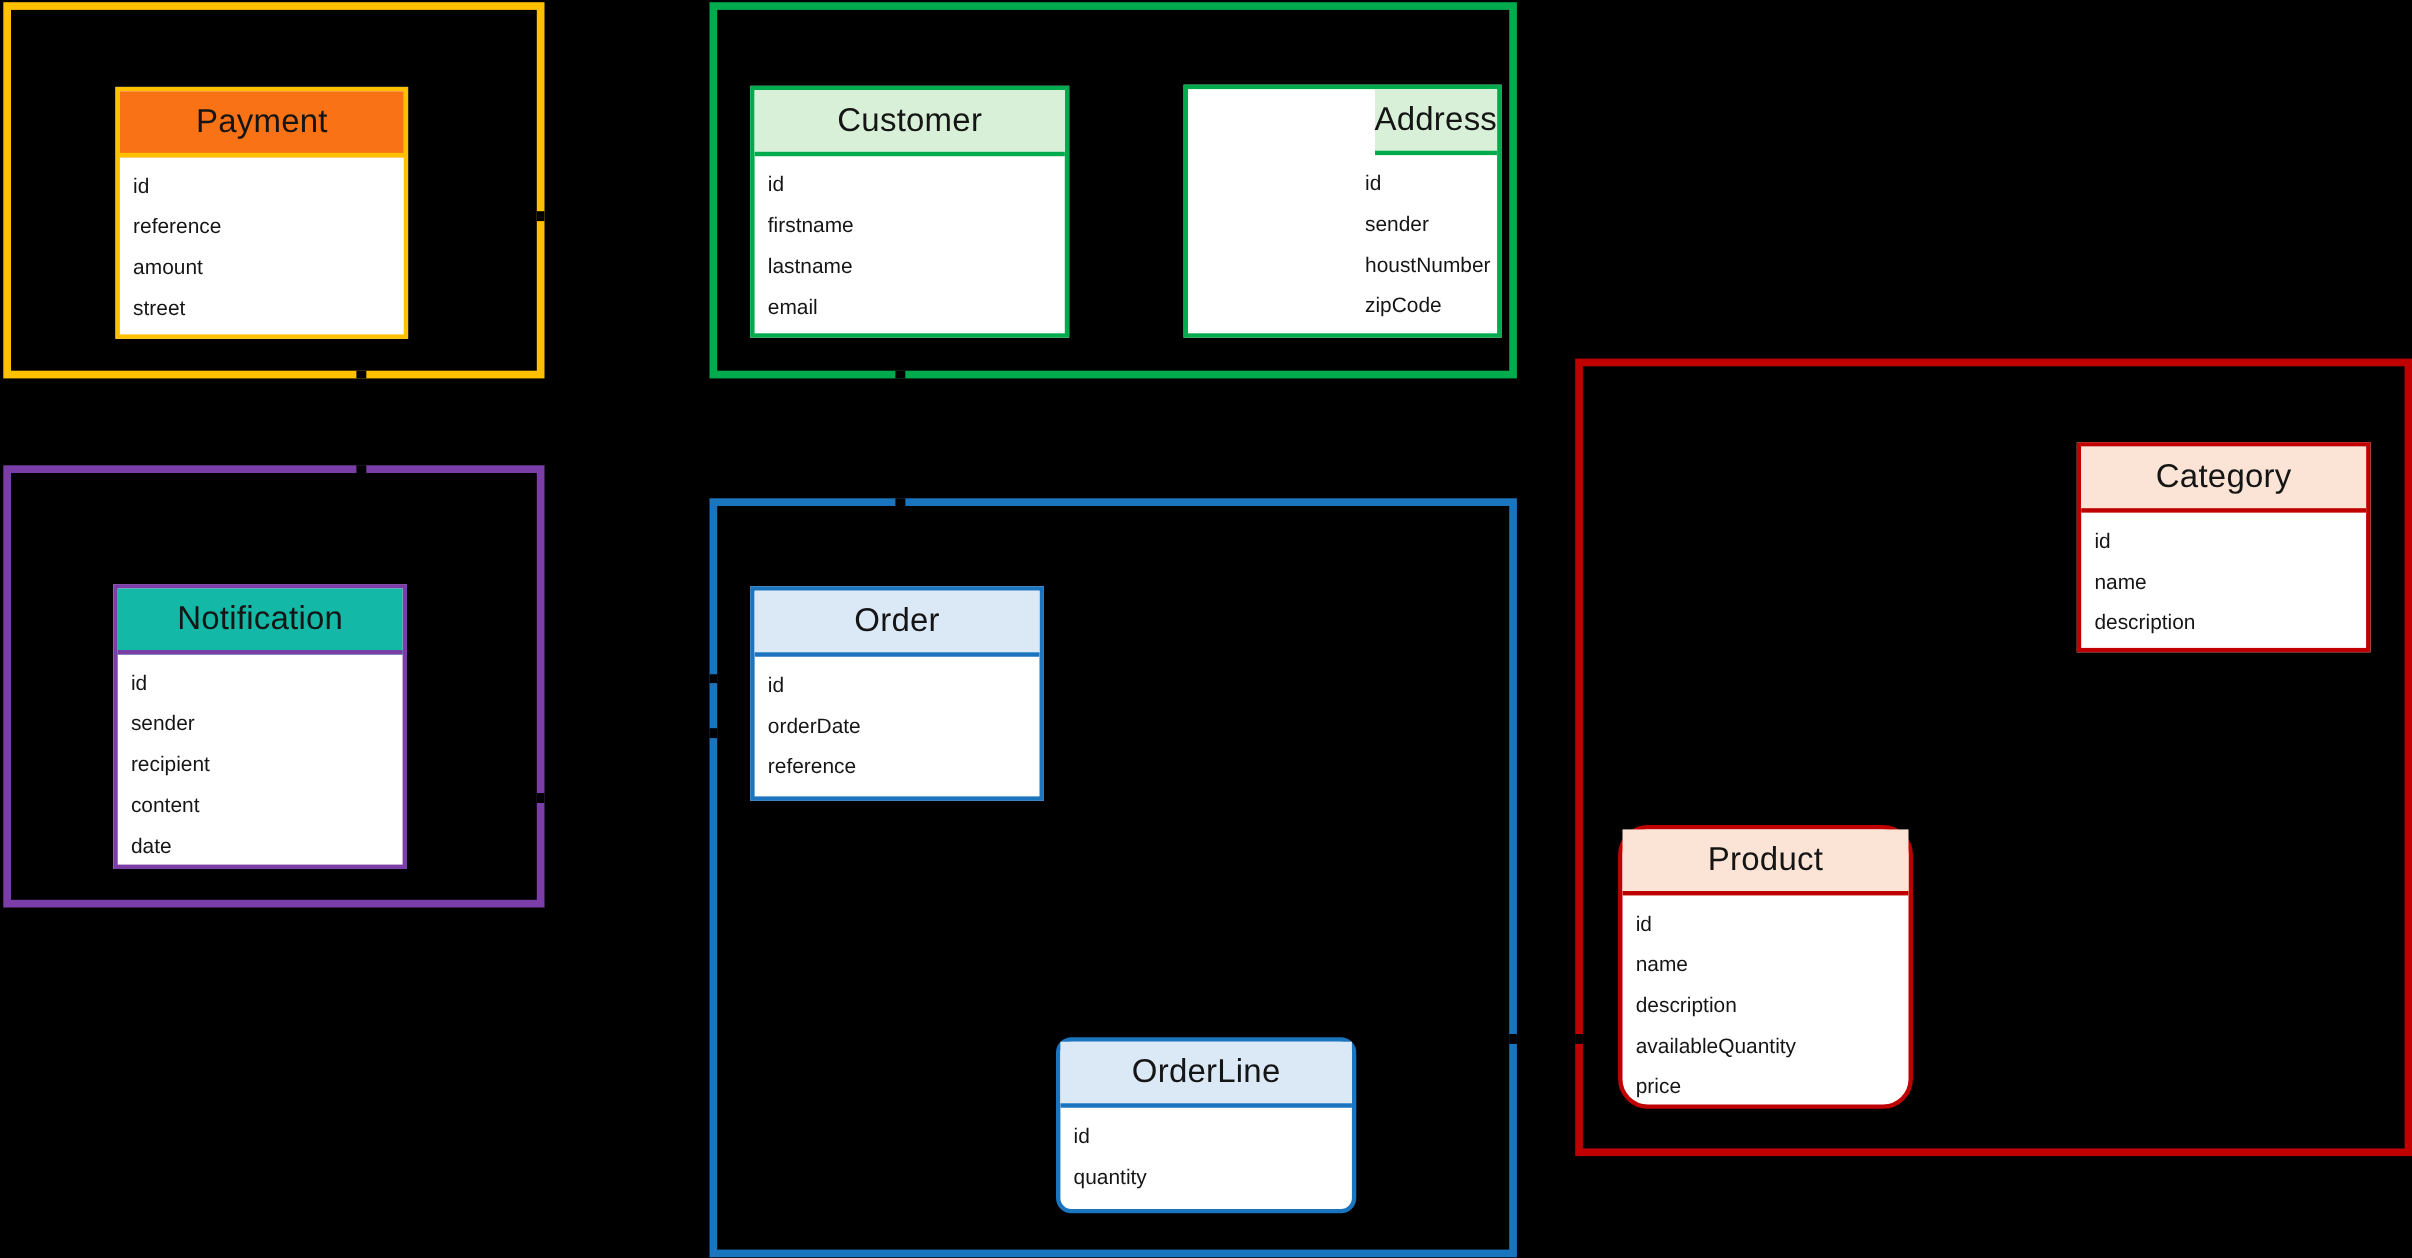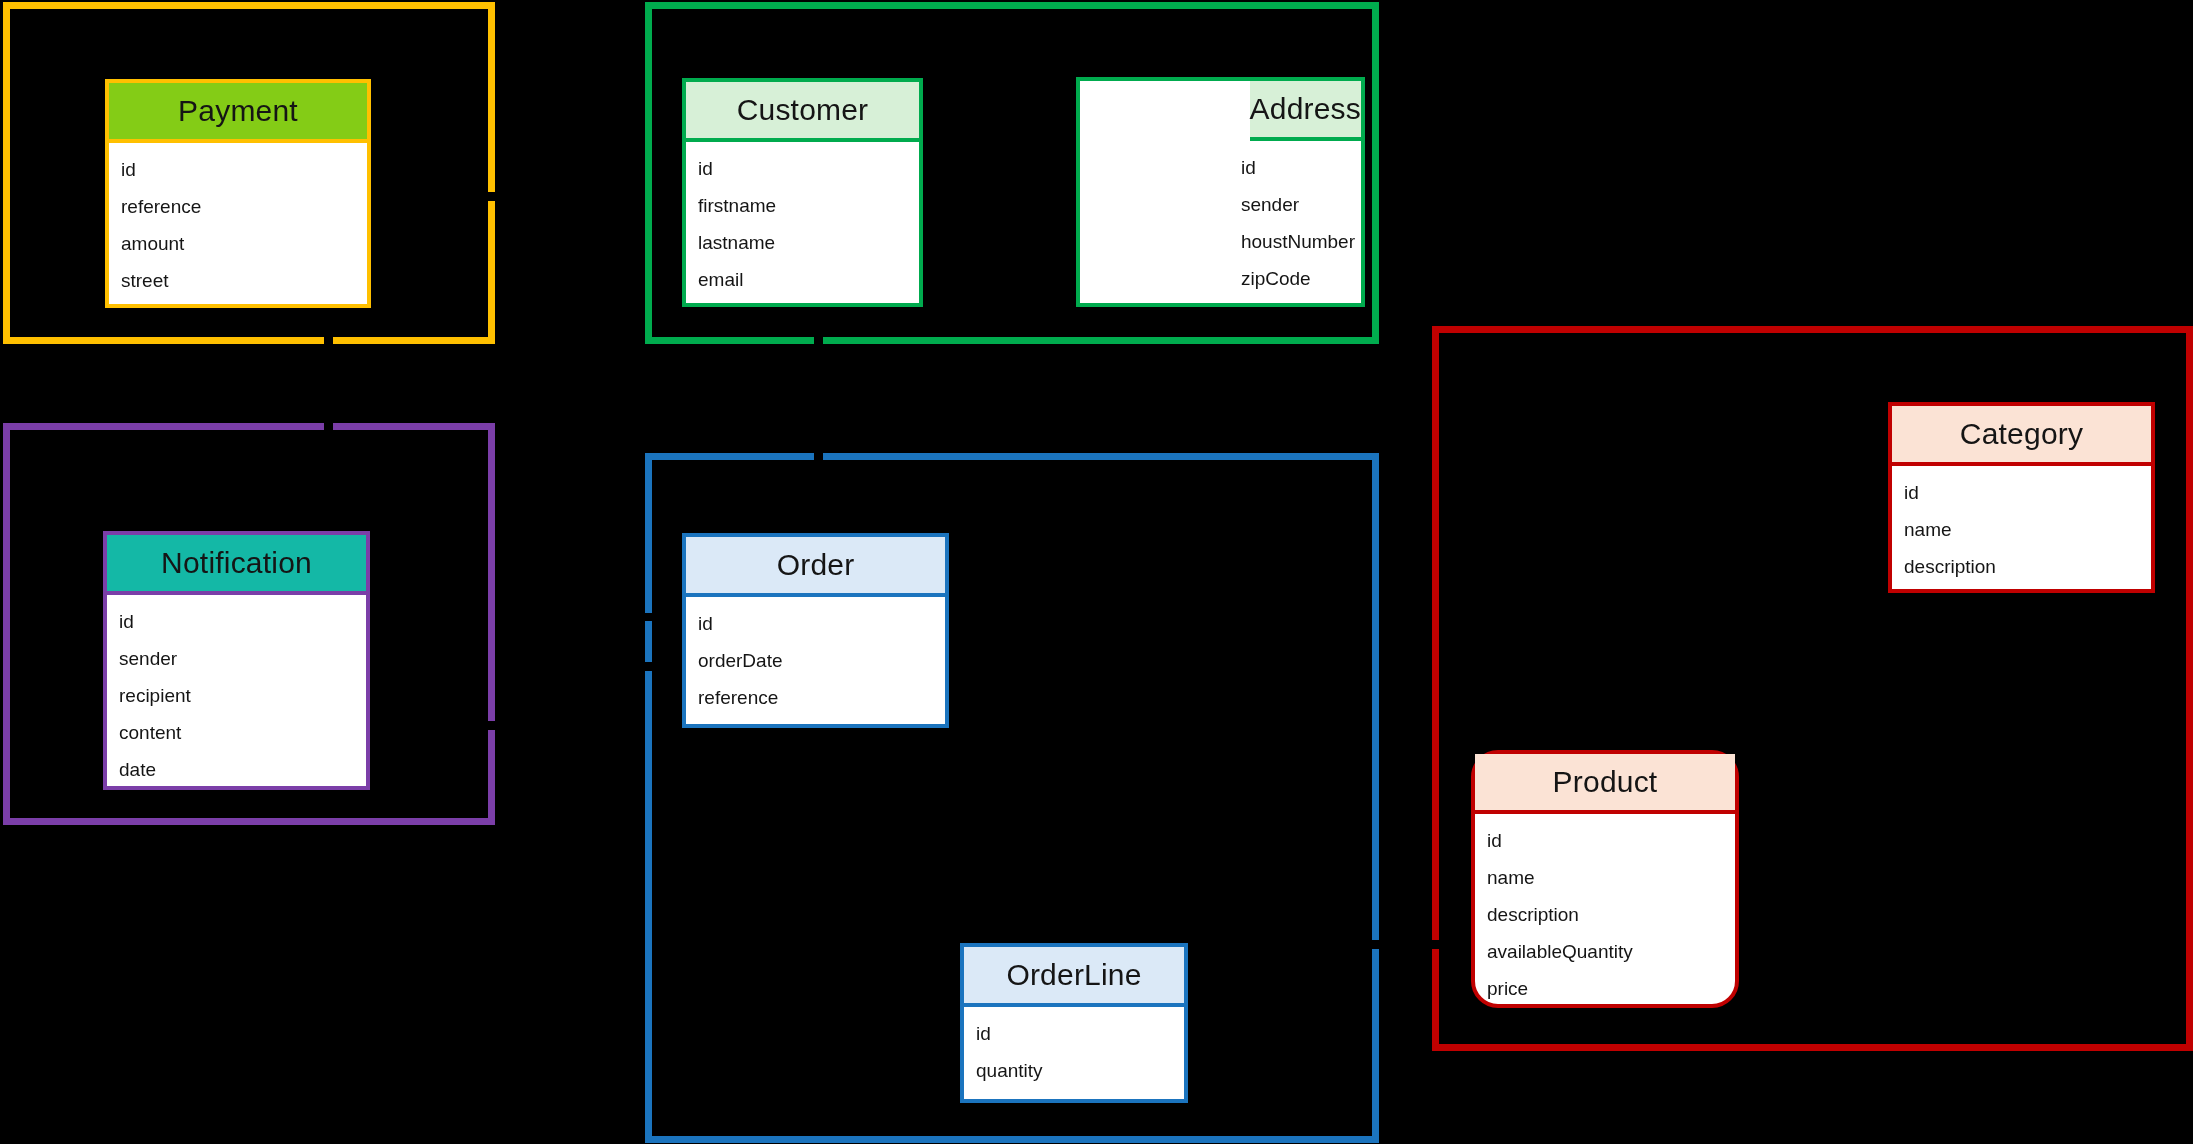--- a/index.html
+++ b/index.html
@@ -58,32 +58,32 @@
 
 <div class="group" style="left: 645px; top: 2px; width: 734px; height: 342px; border-color: rgb(0, 171, 78);"></div>
 
 <div class="group" style="left: 3px; top: 423px; width: 492px; height: 402px; border-color: rgb(123, 62, 168);"></div>
 
 <div class="group" style="left: 645px; top: 453px; width: 734px; height: 690px; border-color: rgb(27, 116, 190);"></div>
 
 <div class="group" style="left: 1432px; top: 326px; width: 761px; height: 725px; border-color: rgb(192, 0, 0);"></div>
 
 <div class="entity" style="left: 105px; top: 79px; width: 266px; height: 229px; border-color: rgb(255, 192, 0);">
-  <div class="hdr" style="background-color: #84cc16; border-bottom-color: rgb(255, 192, 0);">
+  <div class="hdr" style="background-color: #f97316; border-bottom-color: rgb(255, 192, 0);">
     <span>Payment</span>
   </div>
   <div class="attrs">
     <div class="attr">id</div>
     <div class="attr">reference</div>
     <div class="attr">amount</div>
     <div class="attr">street</div>
   </div>
 </div>
 
-<div class="entity" style="left: 682px; top: 78px; width: 241px; height: 229px; border-color: rgb(0, 171, 78);">
+<div class="entity" style="left: 682px; top: 78px; width: 290px; height: 229px; border-color: rgb(0, 171, 78);">
   <div class="hdr" style="background-color: rgb(215, 240, 215); border-bottom-color: rgb(0, 171, 78);">
     <span>Customer</span>
   </div>
   <div class="attrs">
     <div class="attr">id</div>
     <div class="attr">firstname</div>
     <div class="attr">lastname</div>
     <div class="attr">email</div>
   </div>
 </div>
@@ -117,21 +117,21 @@
   <div class="hdr" style="background-color: rgb(219, 233, 247); border-bottom-color: rgb(27, 116, 190);">
     <span>Order</span>
   </div>
   <div class="attrs">
     <div class="attr">id</div>
     <div class="attr">orderDate</div>
     <div class="attr">reference</div>
   </div>
 </div>
 
-<div class="entity" style="left: 960px; top: 943px; width: 228px; height: 160px; border-color: rgb(27, 116, 190);">
+<div class="entity" style="left: 960px; top: 943px; width: 273px; height: 160px; border-color: rgb(27, 116, 190); border-radius: 14px;">
   <div class="hdr" style="background-color: rgb(219, 233, 247); border-bottom-color: rgb(27, 116, 190);">
     <span>OrderLine</span>
   </div>
   <div class="attrs">
     <div class="attr">id</div>
     <div class="attr">quantity</div>
   </div>
 </div>
 
 <div class="entity" style="left: 1888px; top: 402px; width: 267px; height: 191px; border-color: rgb(192, 0, 0);">

